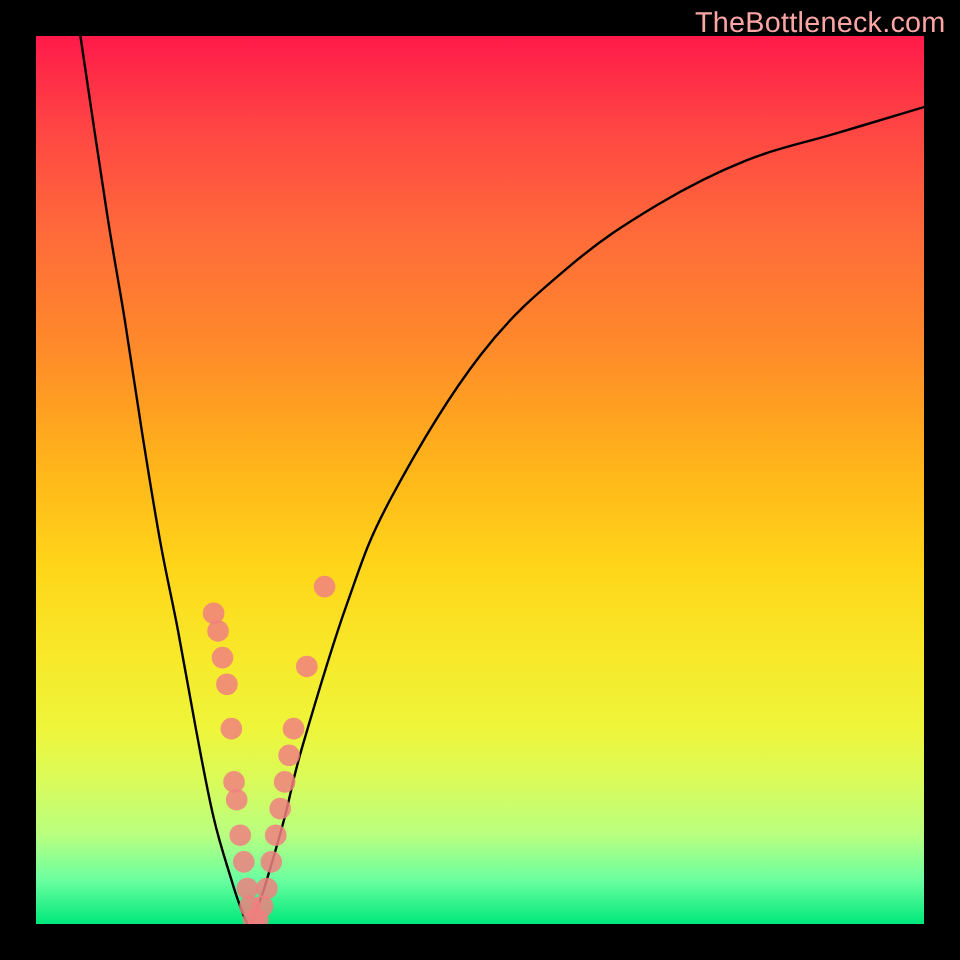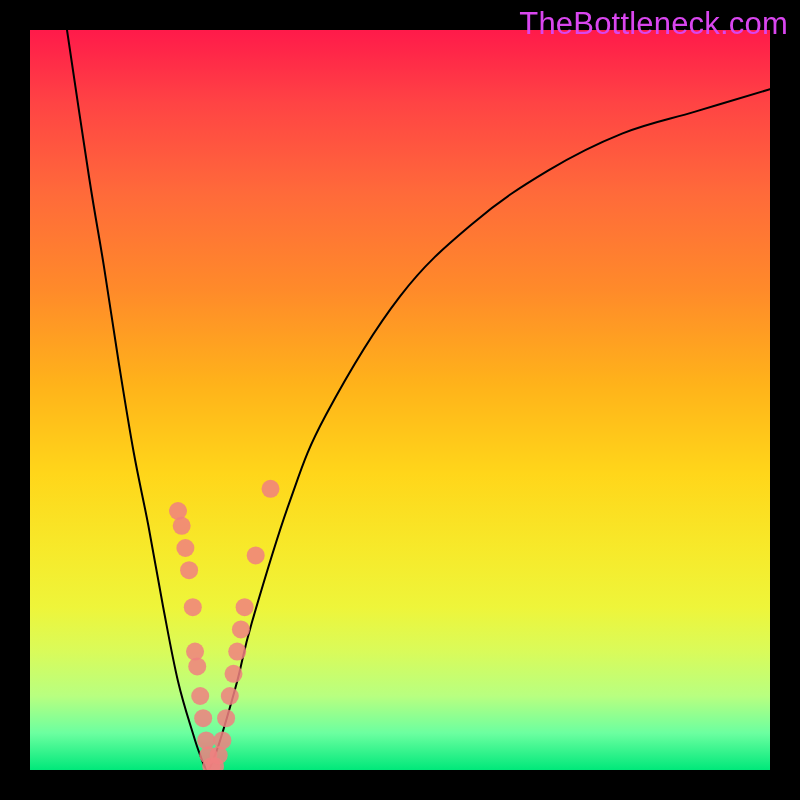--- a/index.html
+++ b/index.html
@@ -30,22 +30,22 @@
       #b8ff80 90%,
       #6cffa0 95%,
       #00e87a 100%
     );
     overflow: hidden;
   }
   .watermark {
     position: absolute;
     right: 12px;
     top: 6px;
-    color: #d946ef;
-    font-size: 31px;
+    color: #fca5a5;
+    font-size: 24px;
     font-weight: 500;
     z-index: 50;
     letter-spacing: 0.2px;
   }
   svg.curve {
     position: absolute;
     left: 0;
     top: 0;
   }
 </style>

